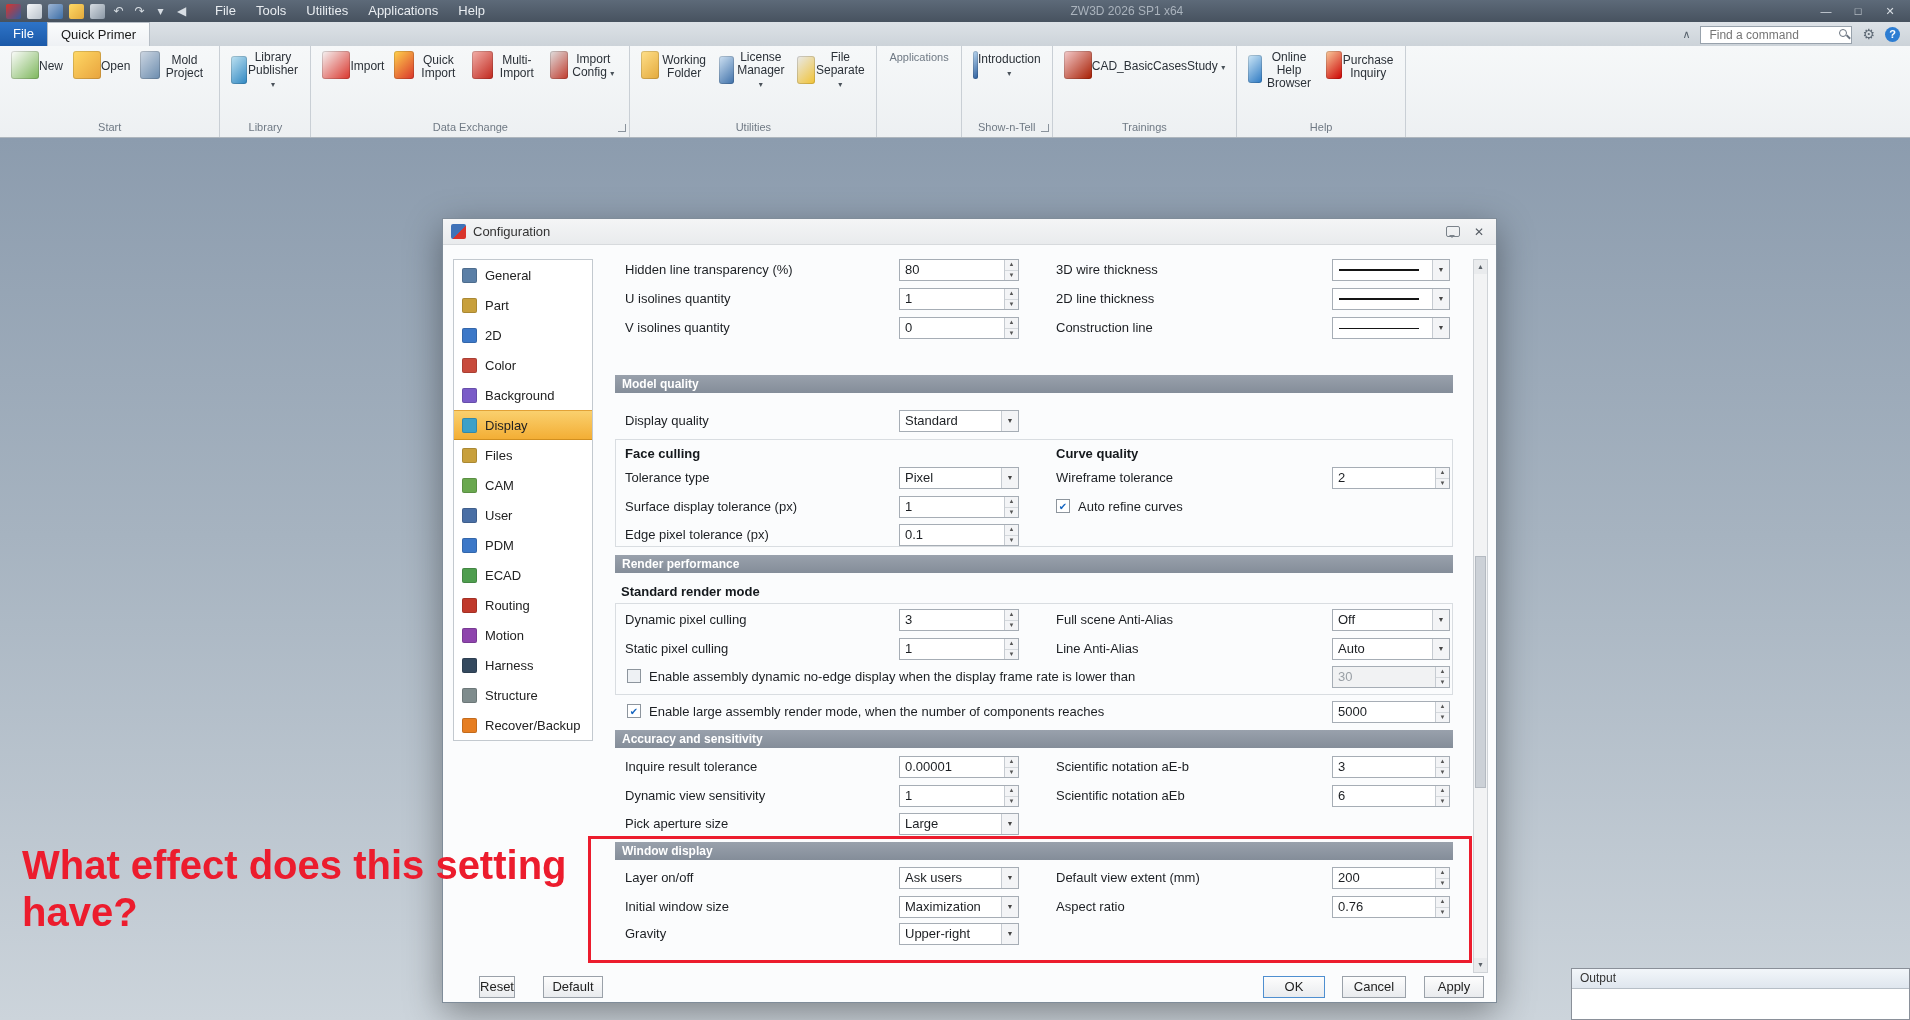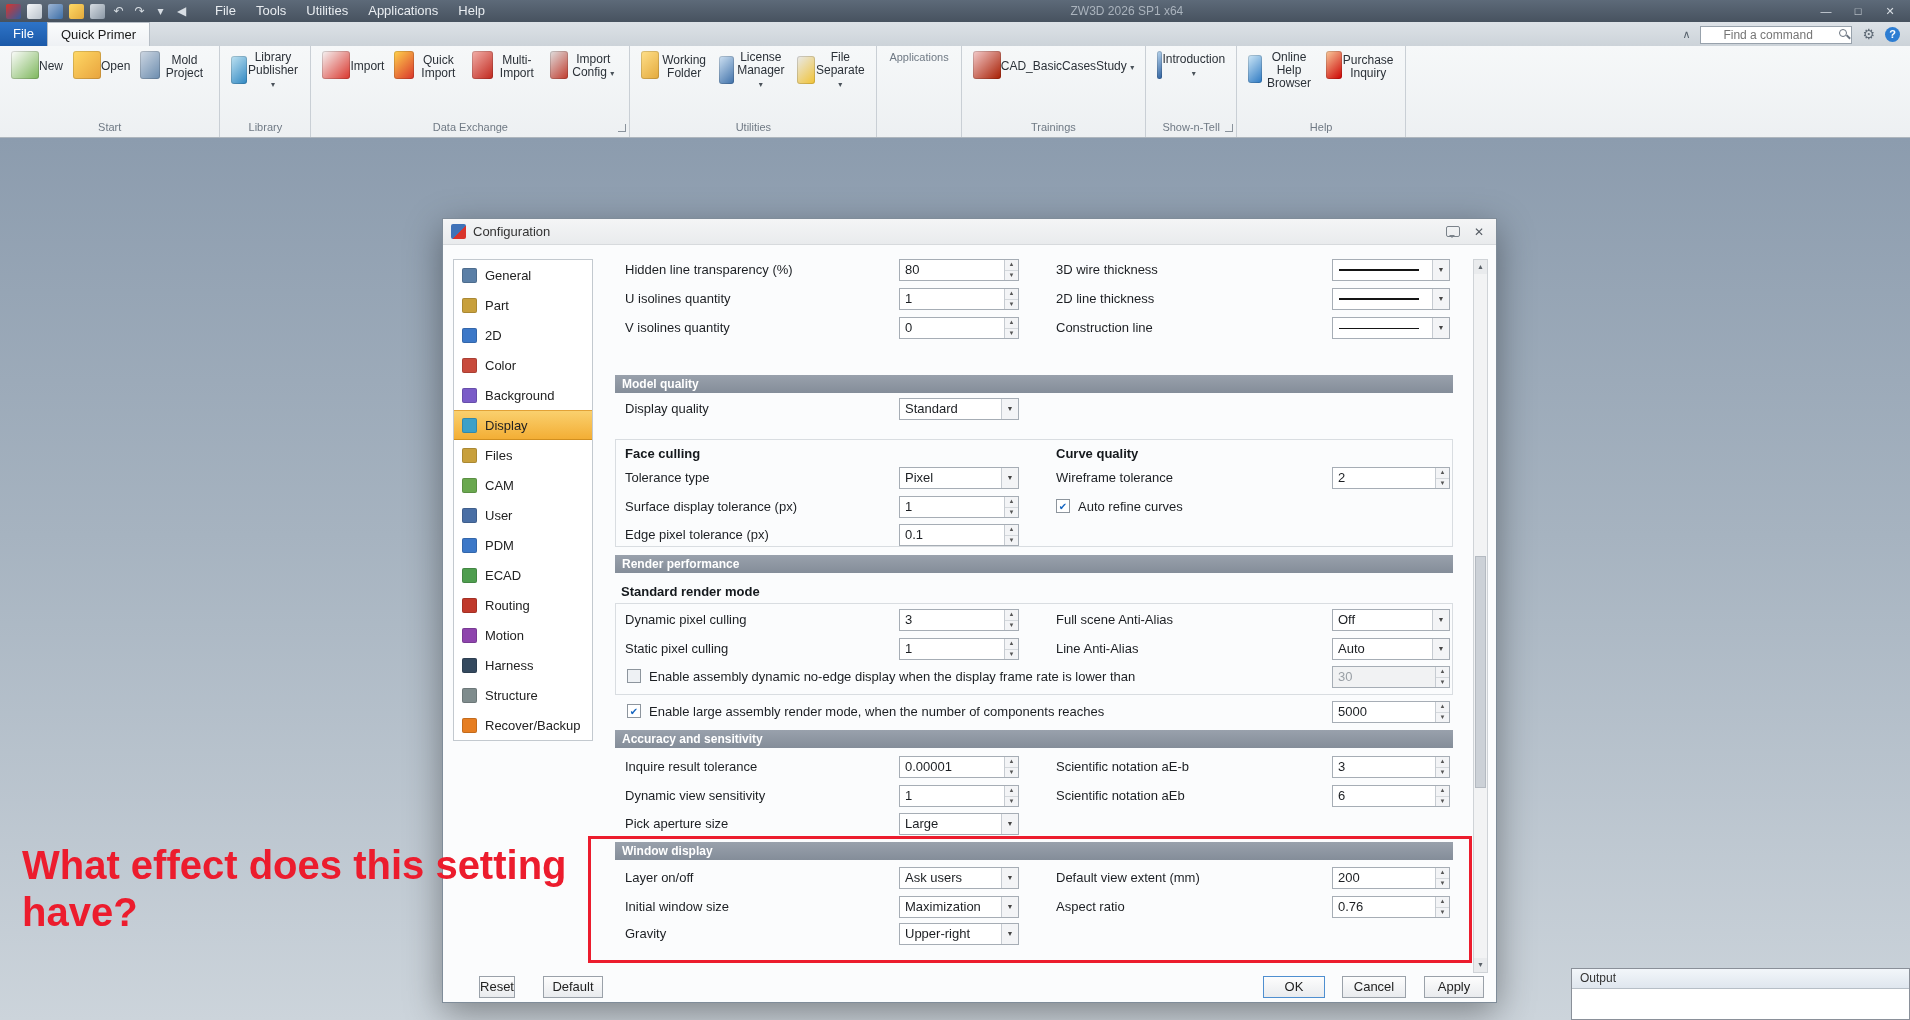--- a/index.html
+++ b/index.html
@@ -19,21 +19,21 @@
   .win-btn{width:28px;text-align:center;color:#d8dee4;font-size:11px;line-height:20px;}
 
   
   .tabsrow{position:absolute;top:22px;left:0;right:0;height:24px;background:linear-gradient(#dde2e7,#ccd3d9);display:flex;align-items:flex-end;z-index:3;}
   .tab{height:24px;line-height:24px;padding:0 13px;font-size:13px;white-space:nowrap;}
   .tab.file{background:linear-gradient(#2e74c8,#1b59a8);color:#fff;}
   .tab.active{background:linear-gradient(#fbfcfd,#eef1f4);border:1px solid #b7bec6;border-bottom:none;color:#1a1a1a;}
   .tabsrow-right{margin-left:auto;display:flex;align-items:center;gap:10px;padding-right:10px;height:24px;}
   .chev-up{color:#55606b;font-size:11px;line-height:24px;}
   .search-wrap{position:relative;}
-  .cmd-search{width:152px;height:18px;border:1px solid #98a2ac;background:#fff;font-size:12px;padding:0 20px 0 22px;color:#c2410c;font-family:"Liberation Sans",sans-serif;}
+  .cmd-search{width:152px;height:18px;border:1px solid #98a2ac;background:#fff;font-size:12px;padding:0 20px 0 8px;color:#c2410c;font-family:"Liberation Sans",sans-serif;}
   .mag{position:absolute;right:5px;top:4px;width:8px;height:8px;border:1.5px solid #6a7480;border-radius:50%;}
   .mag::after{content:"";position:absolute;left:6px;top:6px;width:5px;height:1.5px;background:#6a7480;transform:rotate(45deg);}
   .gear{color:#5f6a76;font-size:14px;line-height:24px;}
   .help-badge{width:15px;height:15px;border-radius:50%;background:#2d7dd2;color:#fff;font-size:11px;font-weight:bold;text-align:center;line-height:15px;}
 
   
   .ribbon{position:absolute;top:46px;left:0;right:0;height:92px;background:linear-gradient(#f6f8f9,#edf0f2);border-bottom:1px solid #aeb6bd;display:flex;z-index:3;}
   .rgroup{position:relative;display:flex;flex-direction:column;border-right:1px solid #c9cfd5;padding:2px 6px 0;}
   .rbtns{display:flex;flex:1;align-items:flex-start;justify-content:center;}
   .rbtn{display:flex;flex-direction:row;align-items:center;padding:3px 5px;min-width:38px;max-width:78px;}
@@ -251,40 +251,40 @@
           <div class="rbtn">
             <span class="ricon" style="background: linear-gradient(135deg, rgb(232, 234, 237), rgb(241, 194, 50));"></span>
             <span class="rlabel"><span>File Separate</span> <span class="caret">▾</span></span>
           </div>
         </div>
       <div class="rgroup-label">Utilities</div>
     </div>
     <div class="rgroup">
       <div class="rgroup-label">Applications</div>
     </div>
+    <div class="rgroup">
+      <div class="rbtns">
+
+          <div class="rbtn">
+            <span class="ricon" style="background: linear-gradient(135deg, rgb(188, 216, 240), rgb(44, 95, 158));"></span>
+            <span class="rlabel"><span>Introduction</span> <span class="caret">▾</span></span>
+          </div>
+        </div>
+      <div class="rgroup-label">Show-n-Tell</div>
+      <span class="launcher"></span>
+    </div>
     <div class="rgroup wide">
       <div class="rbtns">
 
           <div class="rbtn">
             <span class="ricon" style="background: linear-gradient(135deg, rgb(244, 204, 204), rgb(166, 28, 0));"></span>
             <span class="rlabel"><span>CAD_BasicCasesStudy</span> <span class="caret">▾</span></span>
           </div>
         </div>
       <div class="rgroup-label">Trainings</div>
-    </div>
-    <div class="rgroup">
-      <div class="rbtns">
-
-          <div class="rbtn">
-            <span class="ricon" style="background: linear-gradient(135deg, rgb(188, 216, 240), rgb(44, 95, 158));"></span>
-            <span class="rlabel"><span>Introduction</span> <span class="caret">▾</span></span>
-          </div>
-        </div>
-      <div class="rgroup-label">Show-n-Tell</div>
-      <span class="launcher"></span>
     </div>
     <div class="rgroup">
       <div class="rbtns">
 
           <div class="rbtn">
             <span class="ricon" style="background: linear-gradient(135deg, rgb(207, 232, 247), rgb(43, 120, 194));"></span>
             <span class="rlabel"><span>Online Help Browser</span> </span>
           </div>
 
           <div class="rbtn">
@@ -443,21 +443,21 @@
           <span class="dd-val line">
               <span class="line-sample thin"></span>
             </span>
           <span class="dd-btn">▼</span>
         </span>
       </div>
 
 
       <div class="secbar" style="top:156px">Model quality</div>
 
-      <div class="crow" style="top:179px">
+      <div class="crow" style="top:191px">
         <span class="lb l1">Display quality</span>
         <span class="dd ctl1">
           <span class="dd-val">Standard</span>
           <span class="dd-btn">▼</span>
         </span>
       </div>
 
       <div class="gbox" style="top:220px;height:108px"></div>
 
       <div class="crow" style="top:224px">

